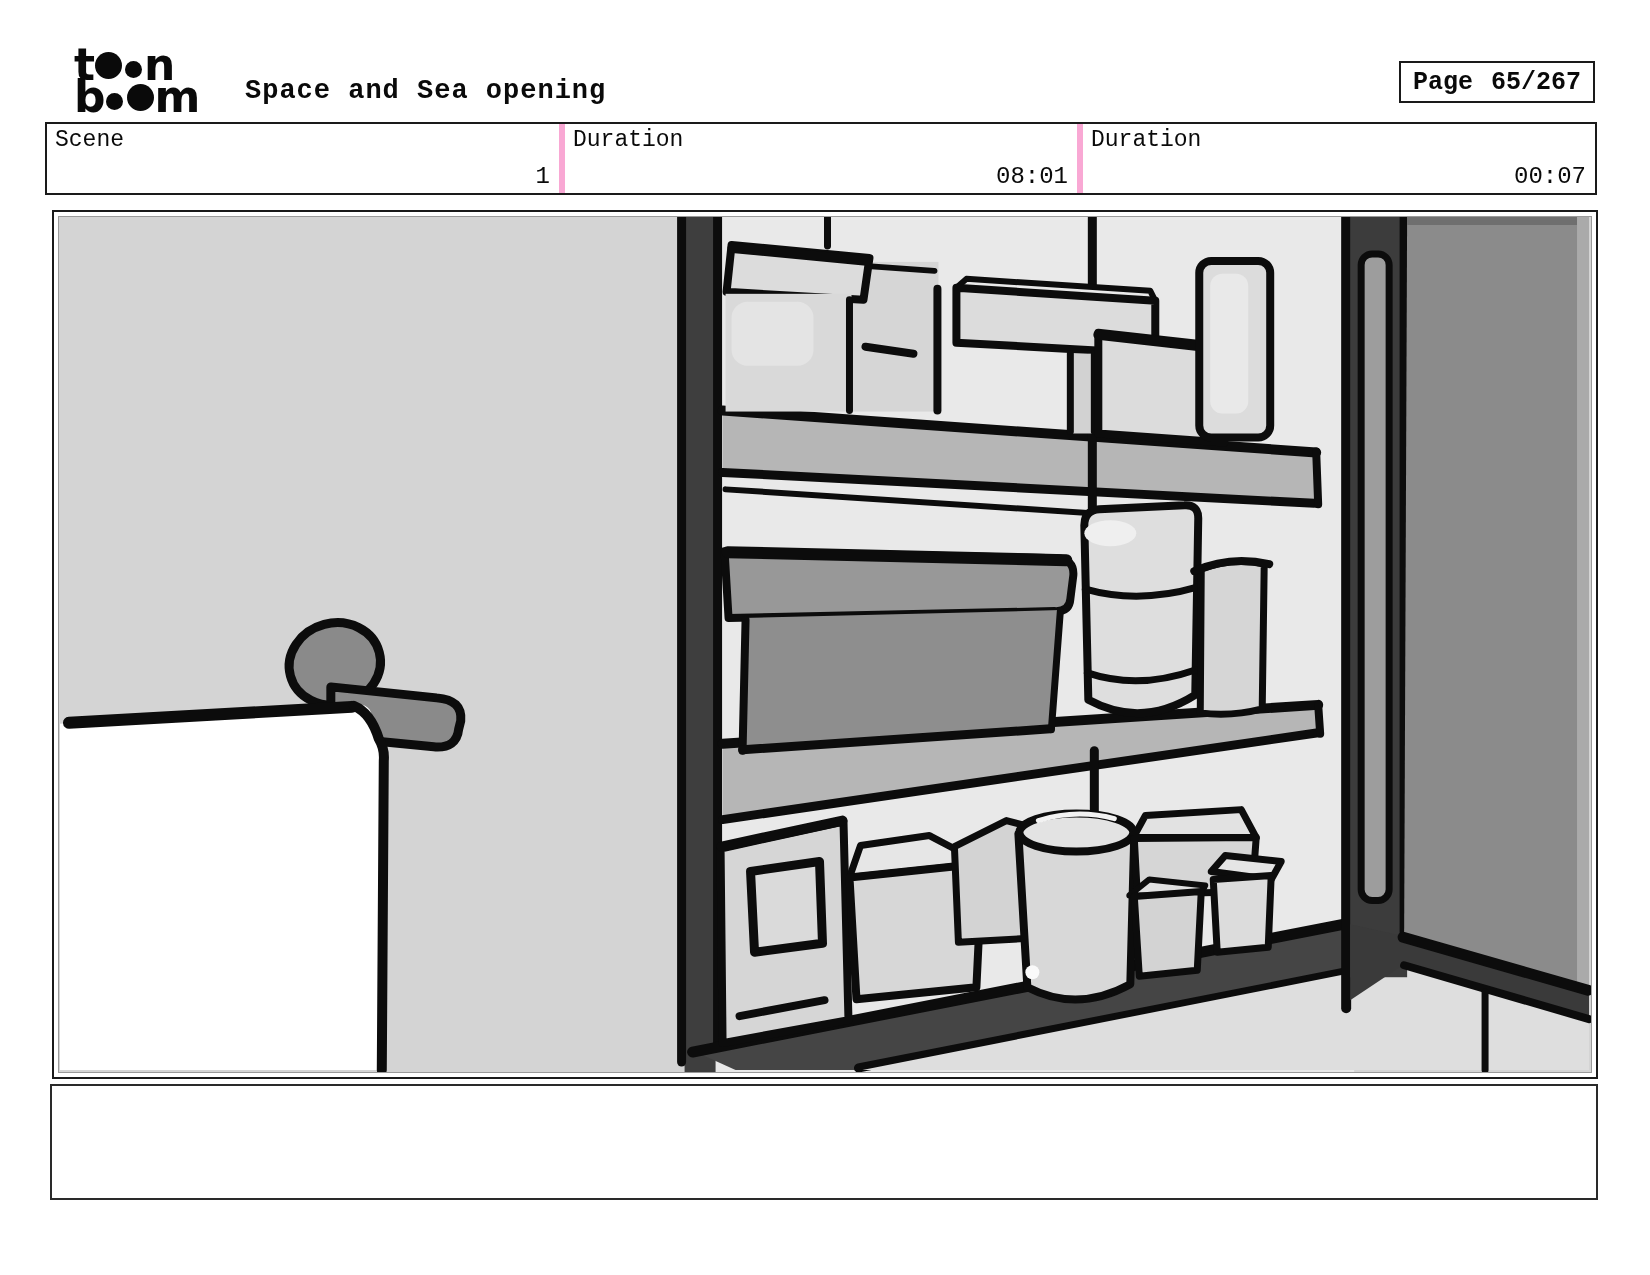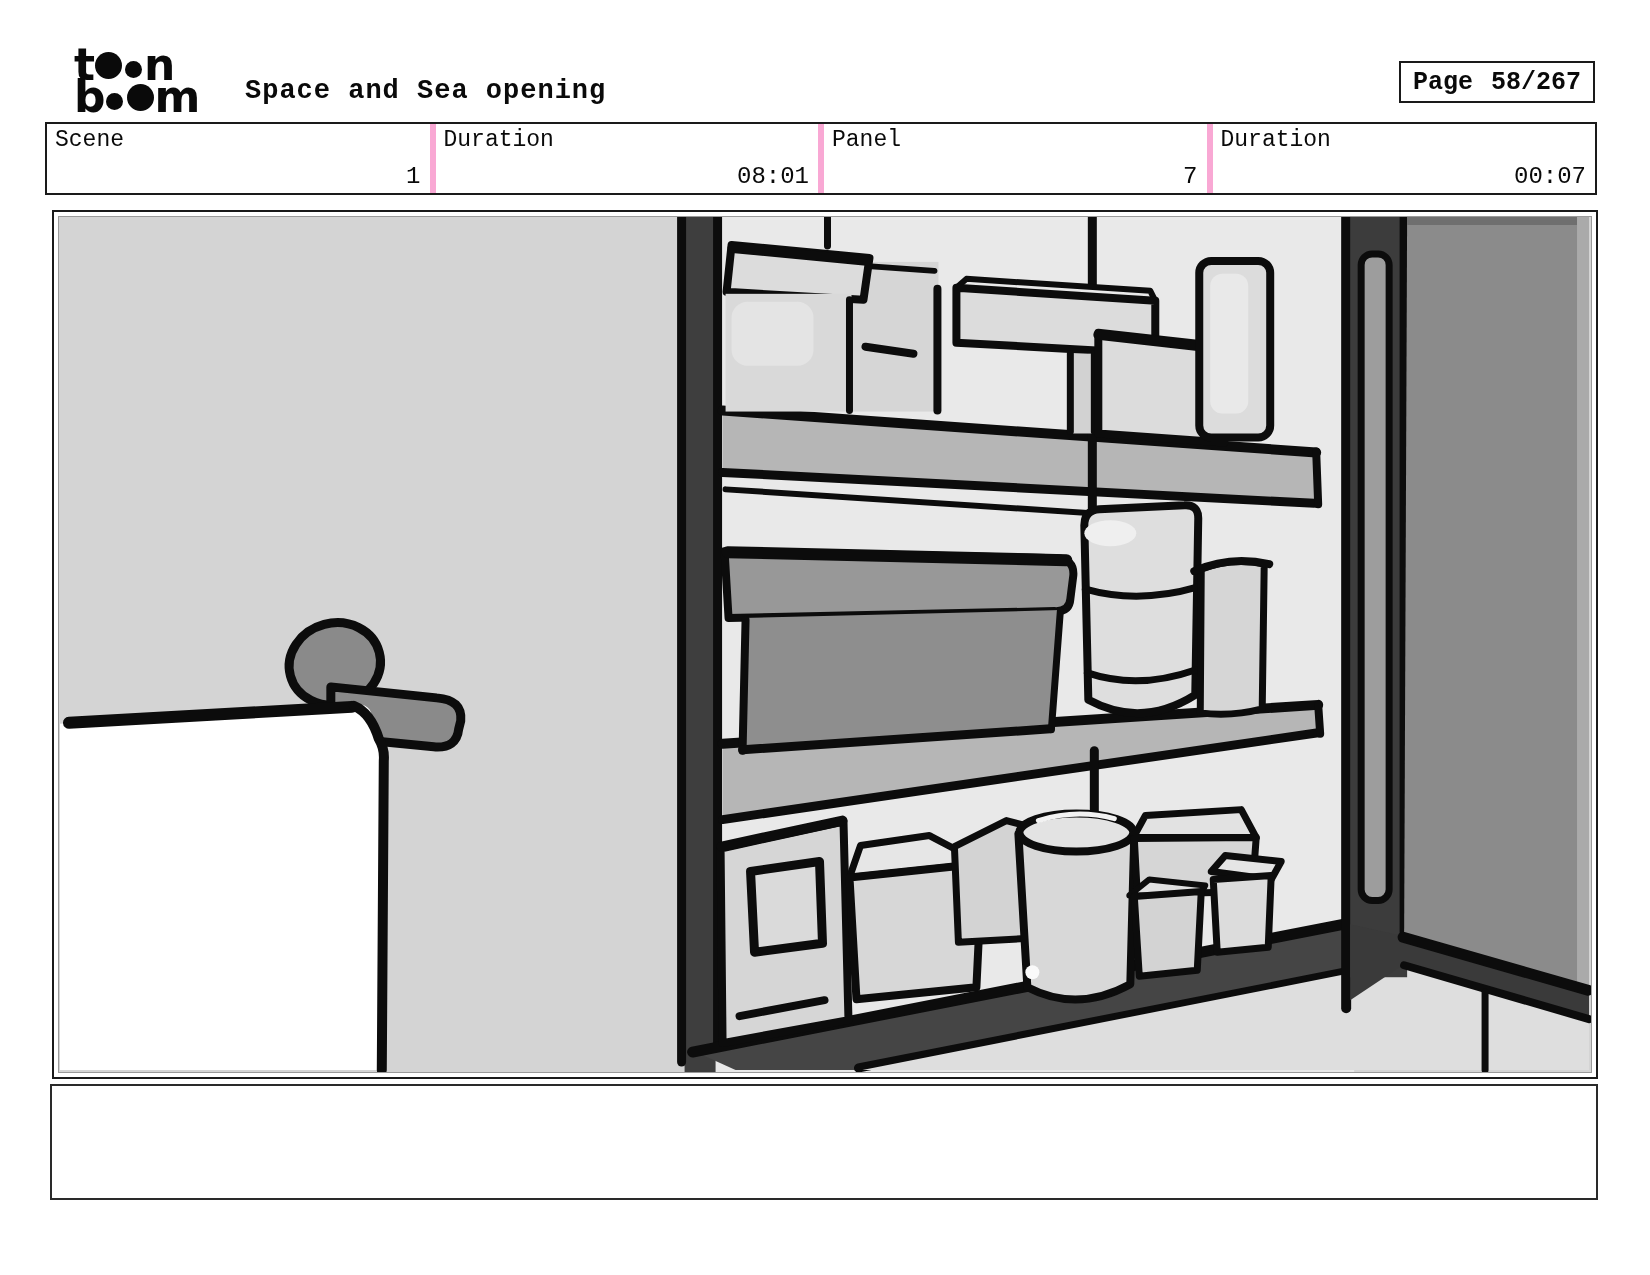--- a/index.html
+++ b/index.html
@@ -58,35 +58,31 @@
       <span class="disc d-sm"></span>
       <span class="disc d-lg"></span>
       <span class="logo-letter">m</span>
     </div>
   </div>
 
   <div class="doc-title">Space and Sea opening</div>
 
   <div class="page-box">
     <span>Page</span>
-    <span>58/267</span>
+    <span>65/267</span>
   </div>
 
   <div class="info-row">
     <div class="info-cell">
       <span class="info-label">Scene</span>
       <span class="info-value">1</span>
     </div>
     <div class="info-cell">
       <span class="info-label">Duration</span>
       <span class="info-value">08:01</span>
-    </div>
-    <div class="info-cell">
-      <span class="info-label">Panel</span>
-      <span class="info-value">7</span>
     </div>
     <div class="info-cell">
       <span class="info-label">Duration</span>
       <span class="info-value">00:07</span>
     </div>
   </div>
 
   <div class="panel">
     <div class="canvas" title="Hand-drawn storyboard sketch: open wall cabinet with three shelves holding boxes and canisters, open gray door on the right, white towel hanging on a wall bar at lower left">
       <svg viewBox="60 215 1533 857" preserveAspectRatio="none" stroke-linecap="round" stroke-linejoin="round">

